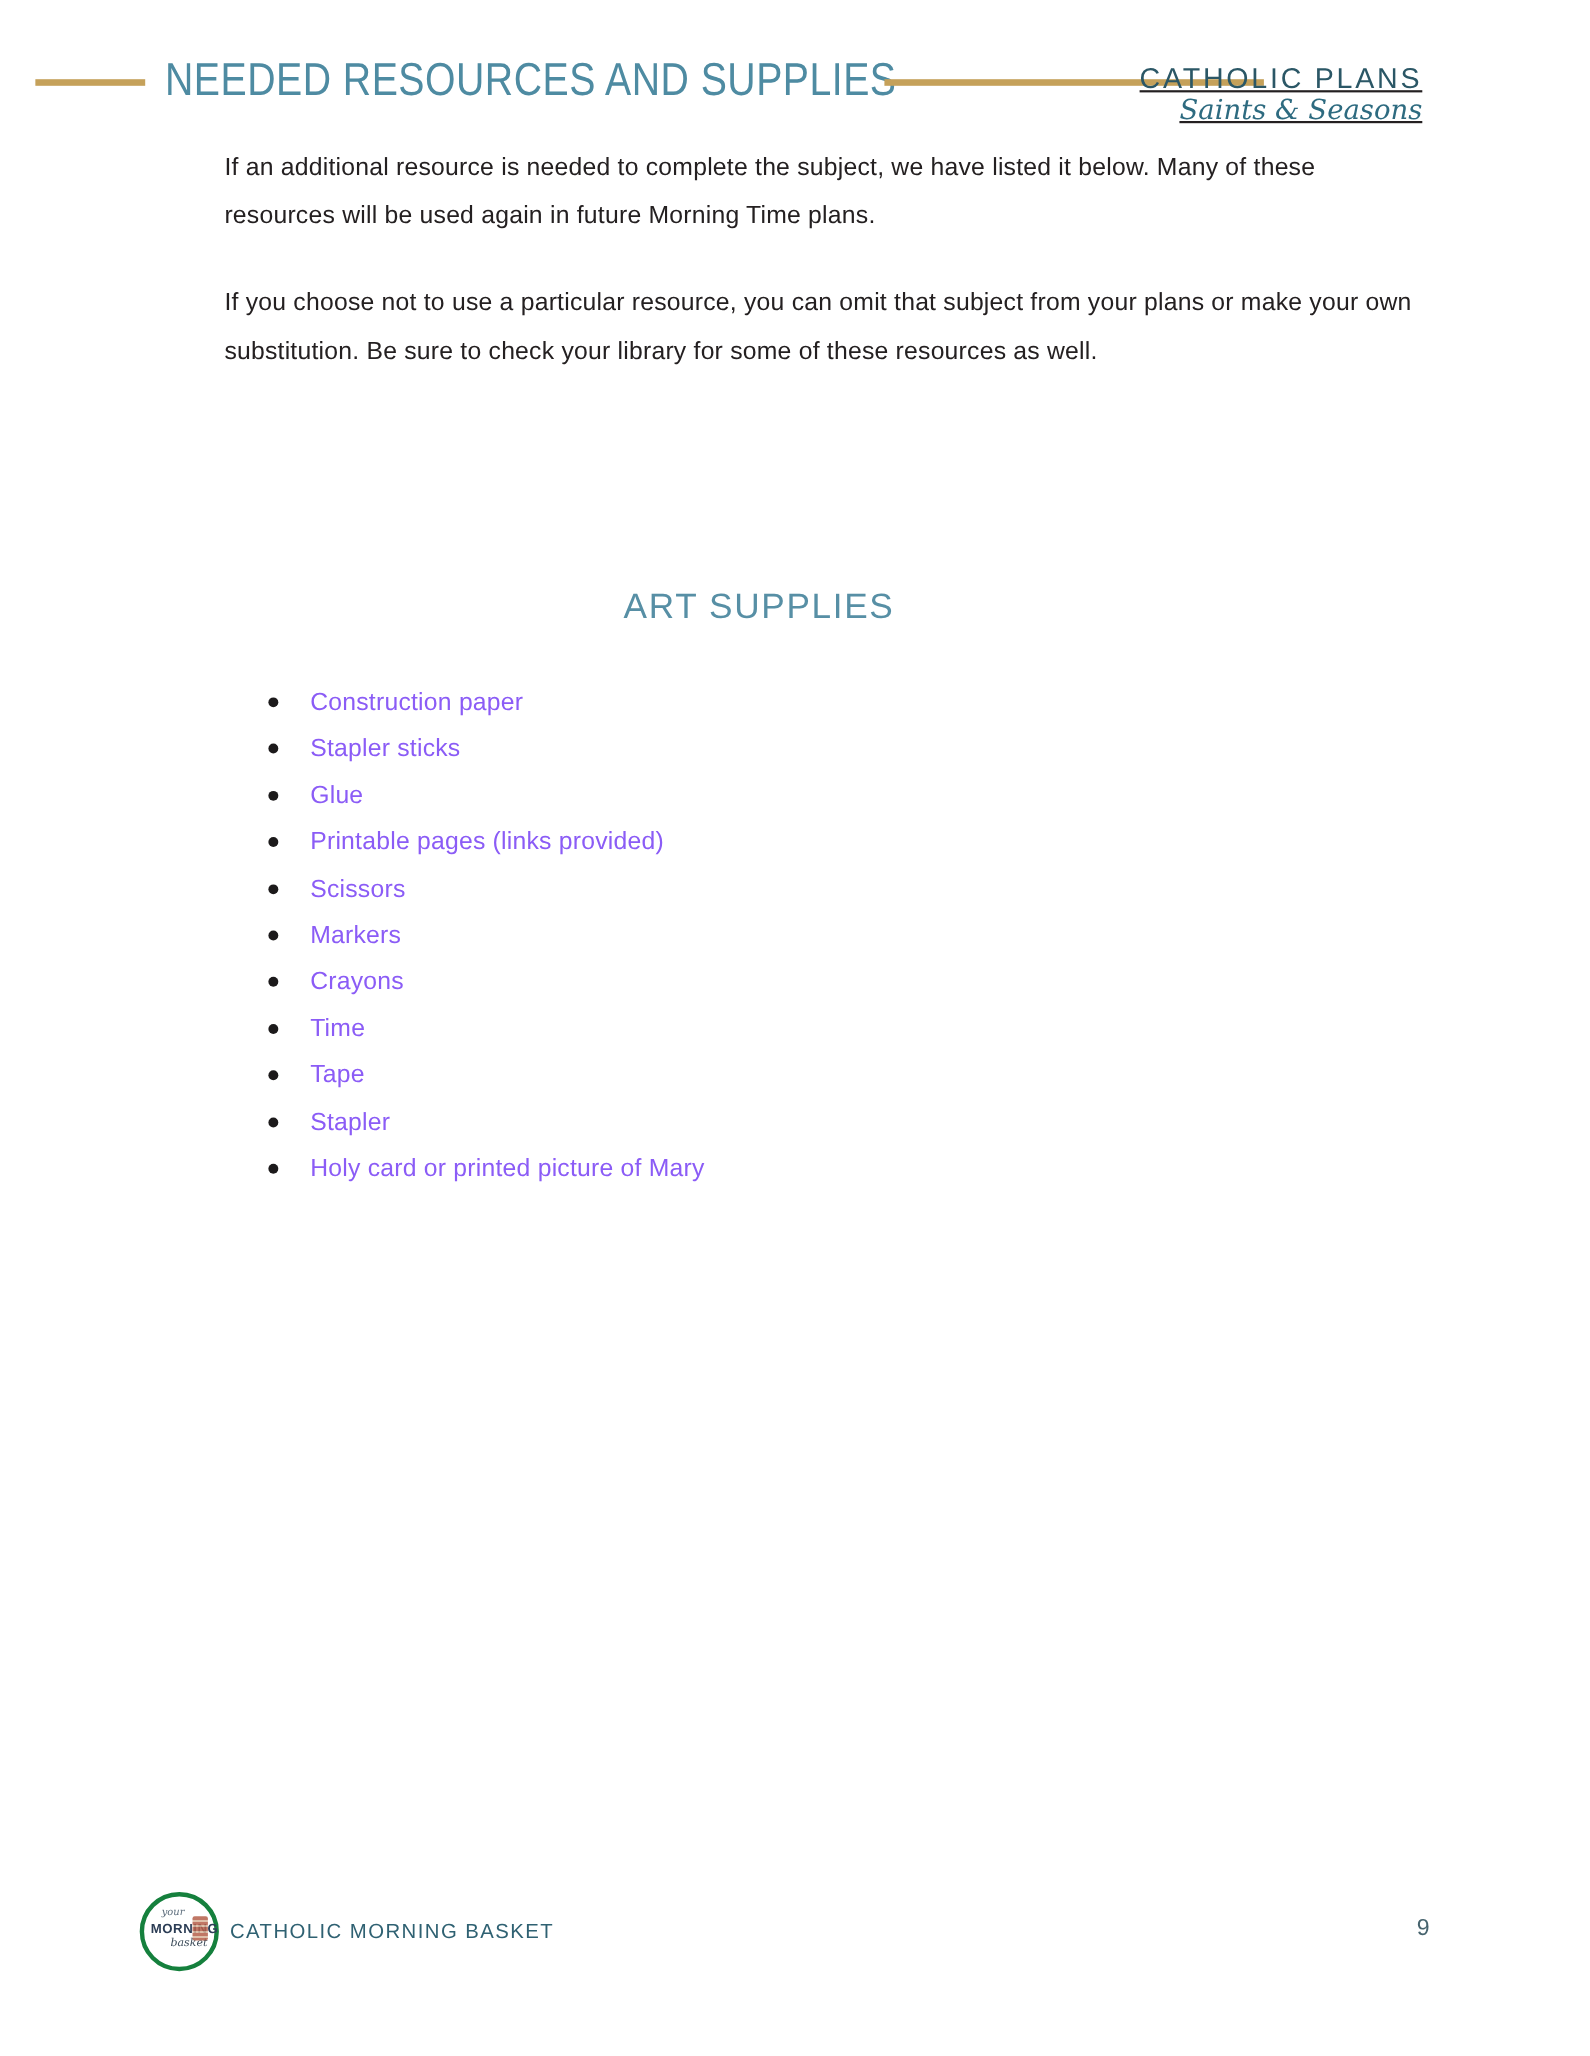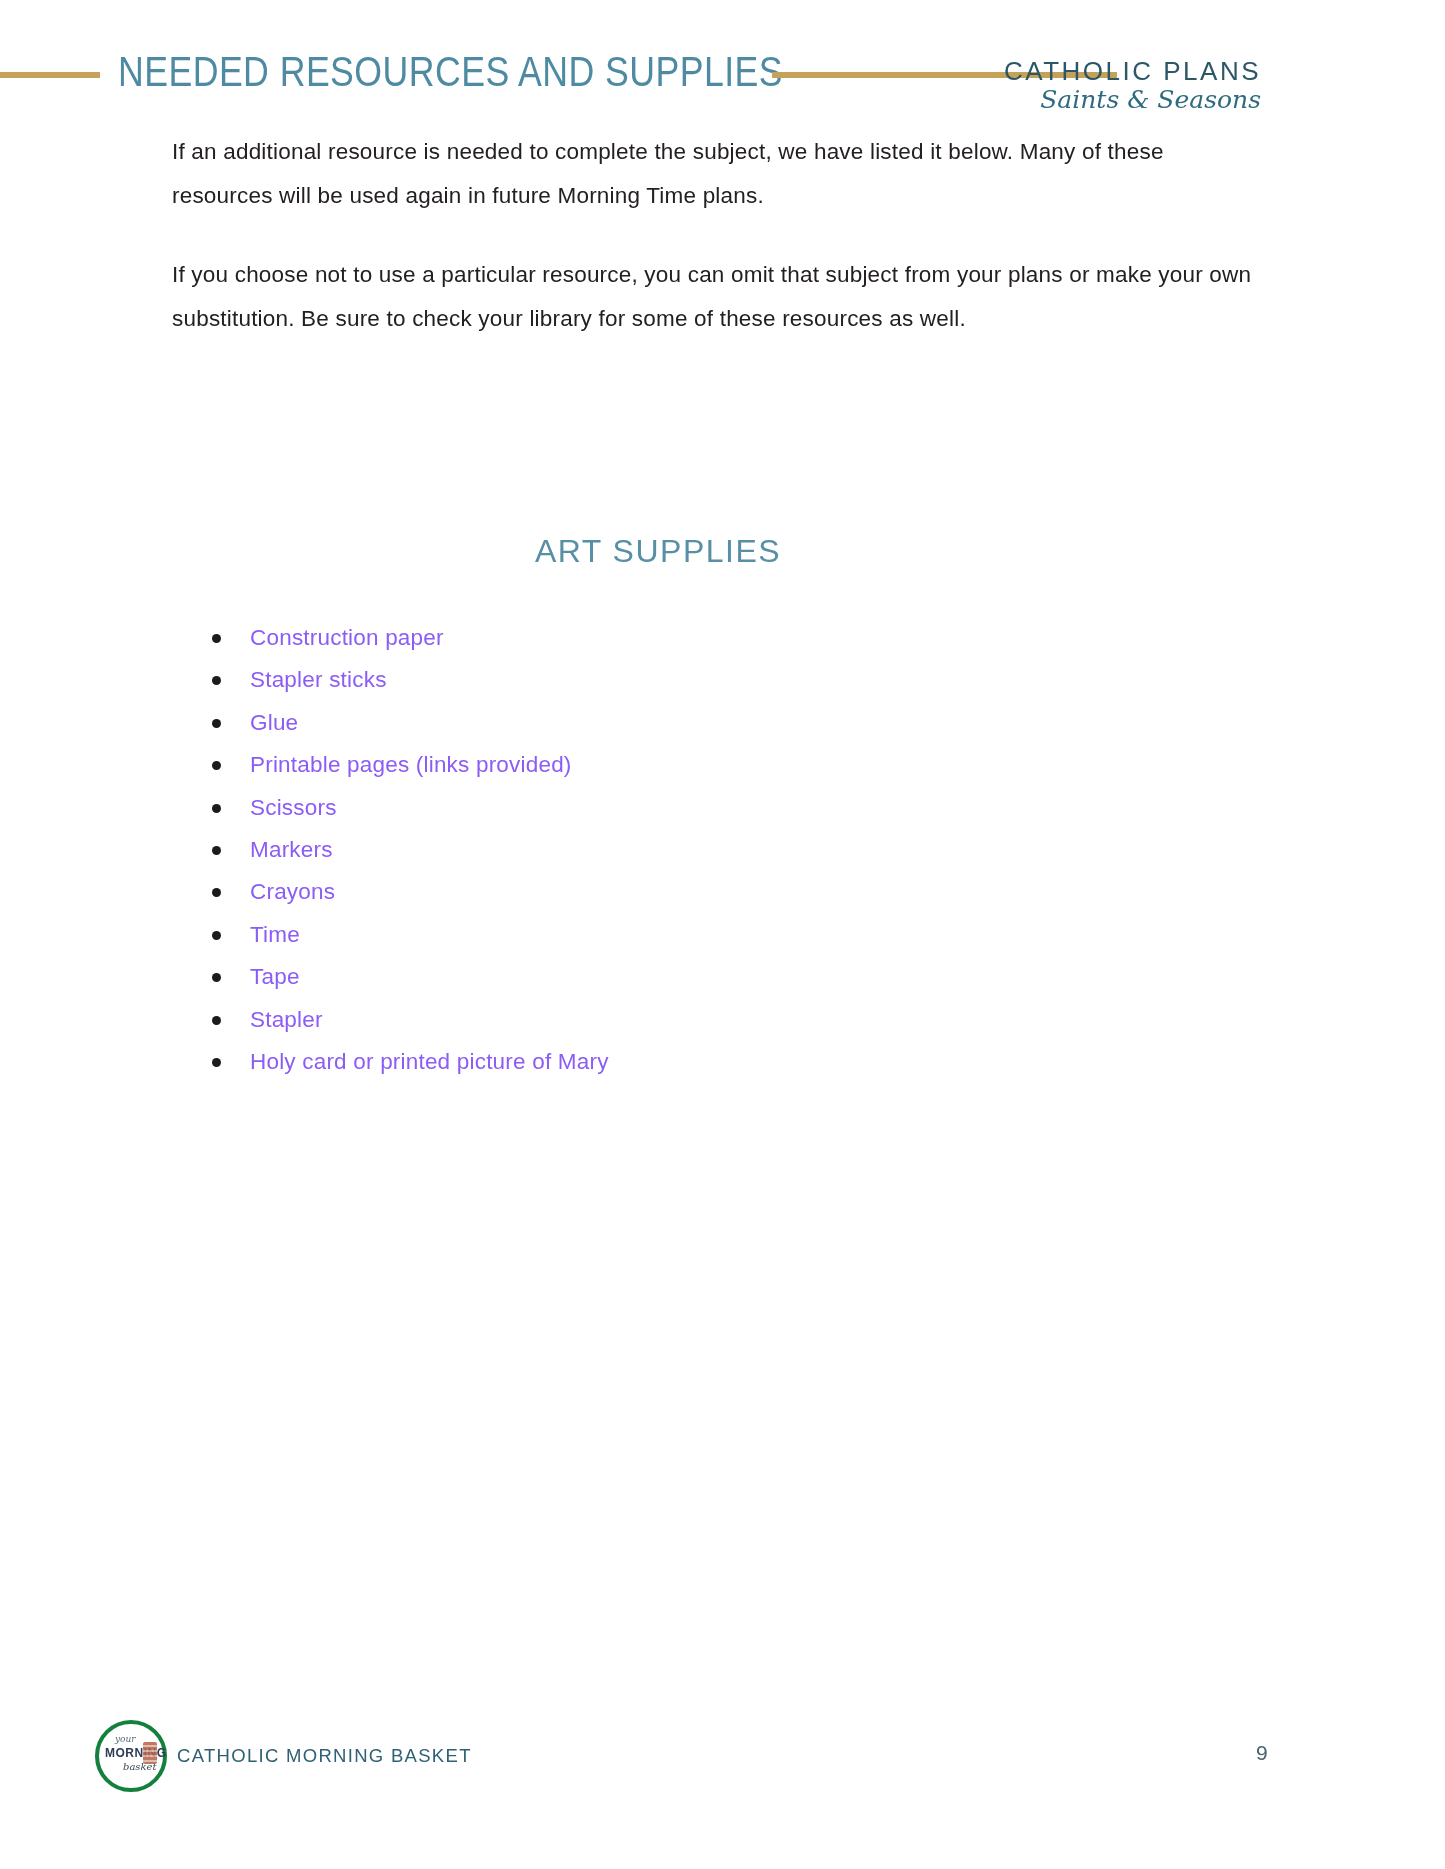--- a/index.html
+++ b/index.html
@@ -5,20 +5,21 @@
   * { margin: 0; padding: 0; box-sizing: border-box; }
   html, body { background: #ffffff; }
   .page {
     position: relative;
     width: 1316px;
     height: 1869px;
     background: #ffffff;
     font-family: "Liberation Sans", sans-serif;
     color: #242021;
     overflow: hidden;
+    margin-left: 32px;
   }
 
   
   .rule {
     position: absolute;
     height: 6px;
     background: #c5a15a;
   }
   .rule-left { left: 0; top: 72px; width: 100px; }
   .rule-mid  { left: 772px; top: 72px; width: 345px; }
@@ -34,20 +35,21 @@
     white-space: nowrap;
     transform: scaleX(0.85);
     transform-origin: left top;
   }
 
   .brand-block {
     position: absolute;
     top: 56px;
     right: 55px;
     text-align: right;
+    text-decoration: underline;
   }
   .brand-name {
     font-size: 26px;
     letter-spacing: 2.5px;
     color: #2b5766;
     white-space: nowrap;
   }
   .brand-script {
     font-family: "DejaVu Serif", serif;
     font-style: italic;

